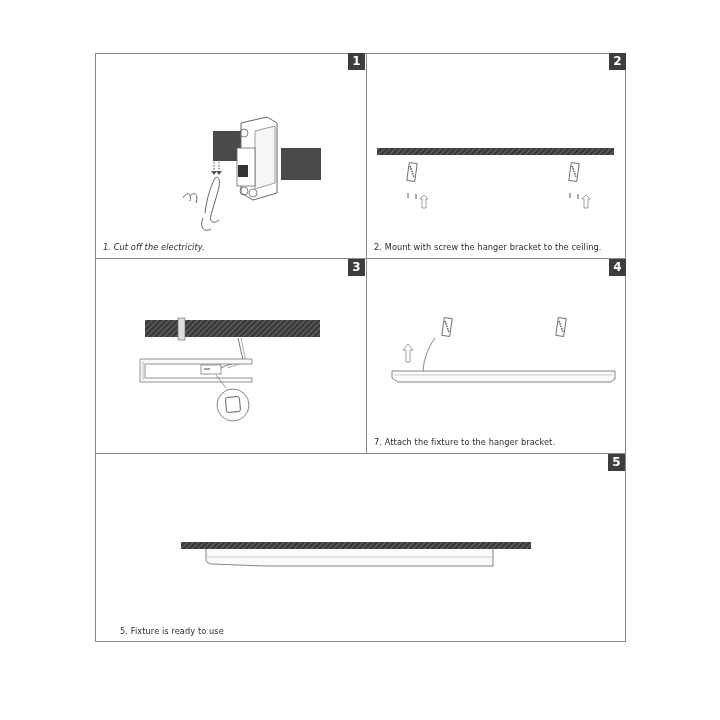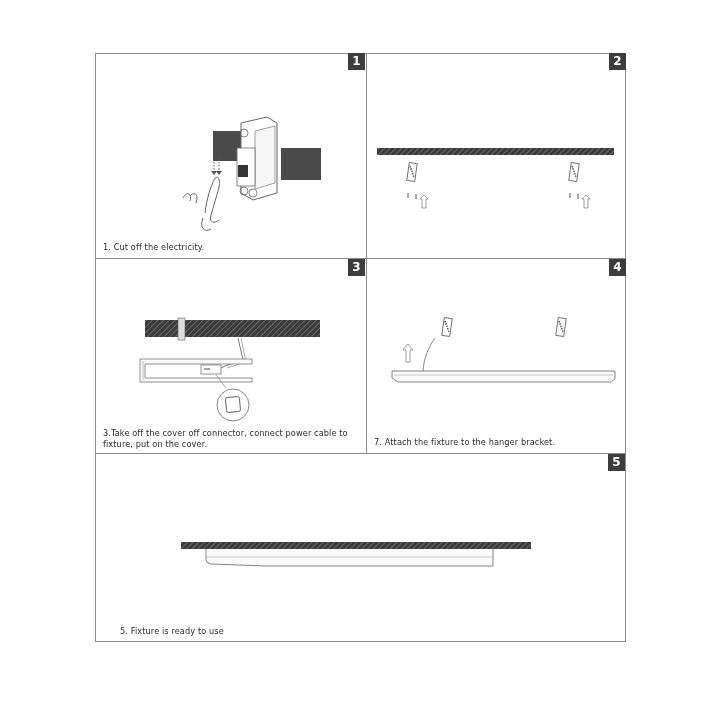--- a/index.html
+++ b/index.html
@@ -53,61 +53,61 @@
 
     <line x1="119" y1="103" x2="119" y2="118" stroke="#555" stroke-dasharray="1.5,1.5"></line>
     <line x1="124" y1="103" x2="124" y2="118" stroke="#555" stroke-dasharray="1.5,1.5"></line>
     <path d="M116 118 L119 122 L122 118 Z" fill="#555"></path>
     <path d="M121 118 L124 122 L127 118 Z" fill="#555"></path>
 
     <path d="M110 160 C112 145 115 135 120 125 C124 122 126 128 123 138 L116 162 C114 168 118 172 124 167" fill="none" stroke="#555" stroke-width="0.9"></path>
     <path d="M88 145 C92 138 97 140 95 148 M95 143 C99 138 104 141 101 150" fill="none" stroke="#555" stroke-width="0.9"></path>
     <path d="M108 165 C104 175 110 180 116 176" fill="none" stroke="#555" stroke-width="0.9"></path>
   </svg>
-  <div class="caption" style="left:8px;top:189px;">1. Cut off the electricity.</div>
+  <div class="caption" style="left:8px;top:189px;font-style:italic;">1. Cut off the electricity.</div>
 </div>
 
 <div class="panel" style="left:366px;top:53px;width:260px;height:205px;">
   <div class="badge" style="left:243px;top:0px;">2</div>
   <svg width="260" height="205">
     <rect x="11" y="95" width="237" height="7" fill="url(#hatch)"></rect>
 
     <rect x="42" y="110" width="8" height="18" fill="#fff" stroke="#555" stroke-width="0.8" transform="rotate(8 46 119)"></rect>
     <line x1="44" y1="113" x2="48" y2="124" stroke="#555" stroke-width="1.5" stroke-dasharray="1.5,1"></line>
     <line x1="42" y1="140" x2="42" y2="145" stroke="#555" stroke-width="1"></line>
     <line x1="50" y1="141" x2="50" y2="146" stroke="#555" stroke-width="1"></line>
     <path d="M56 155 L56 146 L54 146 L58 142 L62 146 L60 146 L60 155 Z" fill="#fff" stroke="#777" stroke-width="0.7"></path>
 
     <rect x="204" y="110" width="8" height="18" fill="#fff" stroke="#555" stroke-width="0.8" transform="rotate(8 208 119)"></rect>
     <line x1="206" y1="113" x2="210" y2="124" stroke="#555" stroke-width="1.5" stroke-dasharray="1.5,1"></line>
     <line x1="204" y1="140" x2="204" y2="145" stroke="#555" stroke-width="1"></line>
     <line x1="212" y1="141" x2="212" y2="146" stroke="#555" stroke-width="1"></line>
     <path d="M218 155 L218 146 L216 146 L220 142 L224 146 L222 146 L222 155 Z" fill="#fff" stroke="#777" stroke-width="0.7"></path>
   </svg>
+  <div class="caption" style="left:8px;top:189px;">2. Mount with screw the hanger bracket to the ceiling.</div>
 </div>
 
 <div class="panel" style="left:95px;top:258px;width:271px;height:195px;">
   <div class="badge" style="left:253px;top:1px;">3</div>
   <svg width="271" height="195">
     <rect x="50" y="62" width="175" height="17" fill="url(#hatch)"></rect>
     <rect x="83" y="60" width="7" height="22" fill="#ddd" stroke="#666" stroke-width="0.6"></rect>
 
     <path d="M143 80 L148 102 L130 108 L122 112" fill="none" stroke="#666" stroke-width="0.9"></path>
     <path d="M146 80 L151 104 L132 110" fill="none" stroke="#888" stroke-width="0.7"></path>
 
     <path d="M45 101 L157 101 L157 106 L50 106 L50 120 L157 120 L157 124 L45 124 Z" fill="#fafafa" stroke="#777" stroke-width="0.8"></path>
     <line x1="48" y1="103" x2="48" y2="122" stroke="#999" stroke-width="0.6"></line>
     <rect x="106" y="107" width="20" height="9" fill="#fff" stroke="#666" stroke-width="0.7"></rect>
     <line x1="109" y1="111" x2="115" y2="111" stroke="#444" stroke-width="1"></line>
 
     <line x1="121" y1="117" x2="131" y2="130" stroke="#777" stroke-width="0.7"></line>
     <circle cx="138" cy="147" r="16" fill="#fff" stroke="#777" stroke-width="0.9"></circle>
     <rect x="131" y="139" width="14" height="15" rx="2" fill="#fff" stroke="#555" stroke-width="0.9" transform="rotate(-5 138 147)"></rect>
   </svg>
-  <div class="caption" style="left:8px;top:170px;width:260px;">3.Take off the cover off connector, connect power cable to fixture, put on the cover.</div>
 </div>
 
 <div class="panel" style="left:366px;top:258px;width:260px;height:195px;">
   <div class="badge" style="left:243px;top:1px;">4</div>
   <svg width="260" height="195">
 
     <rect x="77" y="60" width="8" height="18" fill="#fff" stroke="#555" stroke-width="0.8" transform="rotate(8 81 69)"></rect>
     <line x1="79" y1="63" x2="83" y2="74" stroke="#555" stroke-width="1.5" stroke-dasharray="1.5,1"></line>
     <rect x="191" y="60" width="8" height="18" fill="#fff" stroke="#555" stroke-width="0.8" transform="rotate(8 195 69)"></rect>
     <line x1="193" y1="63" x2="197" y2="74" stroke="#555" stroke-width="1.5" stroke-dasharray="1.5,1"></line>

